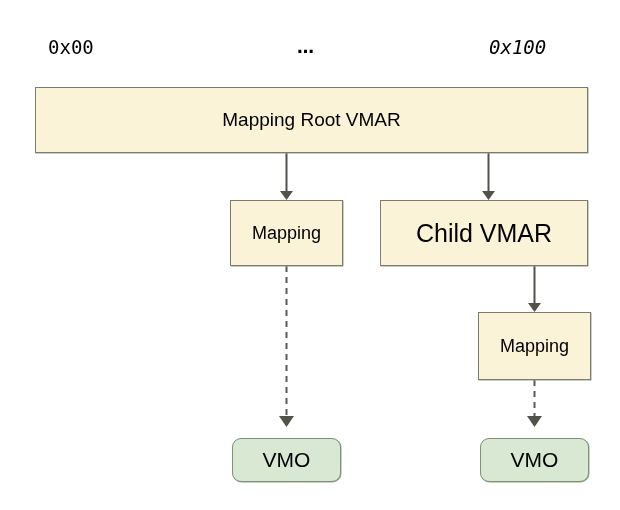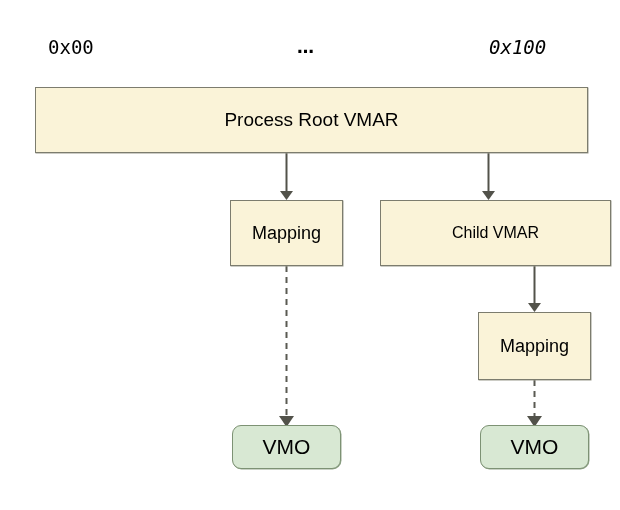--- a/index.html
+++ b/index.html
@@ -62,36 +62,37 @@
   .node-vmar {
     background: #faf3d8;
     border: 1px solid #7c7c6e;
     box-shadow: 0.5px 0.5px 0 #9a9a8c;
   }
   .node-vmo {
     background: #d8e8d3;
     border: 1px solid #7d9274;
     border-radius: 9px;
     box-shadow: 0.5px 0.5px 0 #93a68b;
+    margin-top: 13px;
   }
 
   #node-root-vmar {
     left: 35px;  top: 87px;
     width: 553px; height: 66px;
     font-size: 19px;
   }
   #node-mapping-left {
     left: 230px; top: 200px;
     width: 113px; height: 66px;
     font-size: 18px;
   }
   #node-child-vmar {
     left: 380px; top: 200px;
-    width: 231px; height: 66px;
-    font-size: 16px;
+    width: 208px; height: 66px;
+    font-size: 25px;
   }
   #node-mapping-right {
     left: 478px; top: 312px;
     width: 113px; height: 68px;
     font-size: 18px;
   }
   #node-vmo-left {
     left: 232px; top: 425px;
     width: 109px; height: 44px;
     font-size: 21px;
@@ -161,21 +162,21 @@
       <path class="edge-head" d="M 279 416 L 294 416 L 286.5 427 Z"></path>
     </g>
 
     <g>
       <path class="edge-line-dashed" d="M 534.5 380 L 534.5 417"></path>
       <path class="edge-head" d="M 527 416 L 542 416 L 534.5 427 Z"></path>
     </g>
   </svg>
 
   <div class="node node-vmar" id="node-root-vmar">
-    <span>Process Root VMAR</span>
+    <span>Mapping Root VMAR</span>
   </div>
 
   <div class="node node-vmar" id="node-mapping-left">
     <span>Mapping</span>
   </div>
 
   <div class="node node-vmar" id="node-child-vmar">
     <span>Child VMAR</span>
   </div>
 

